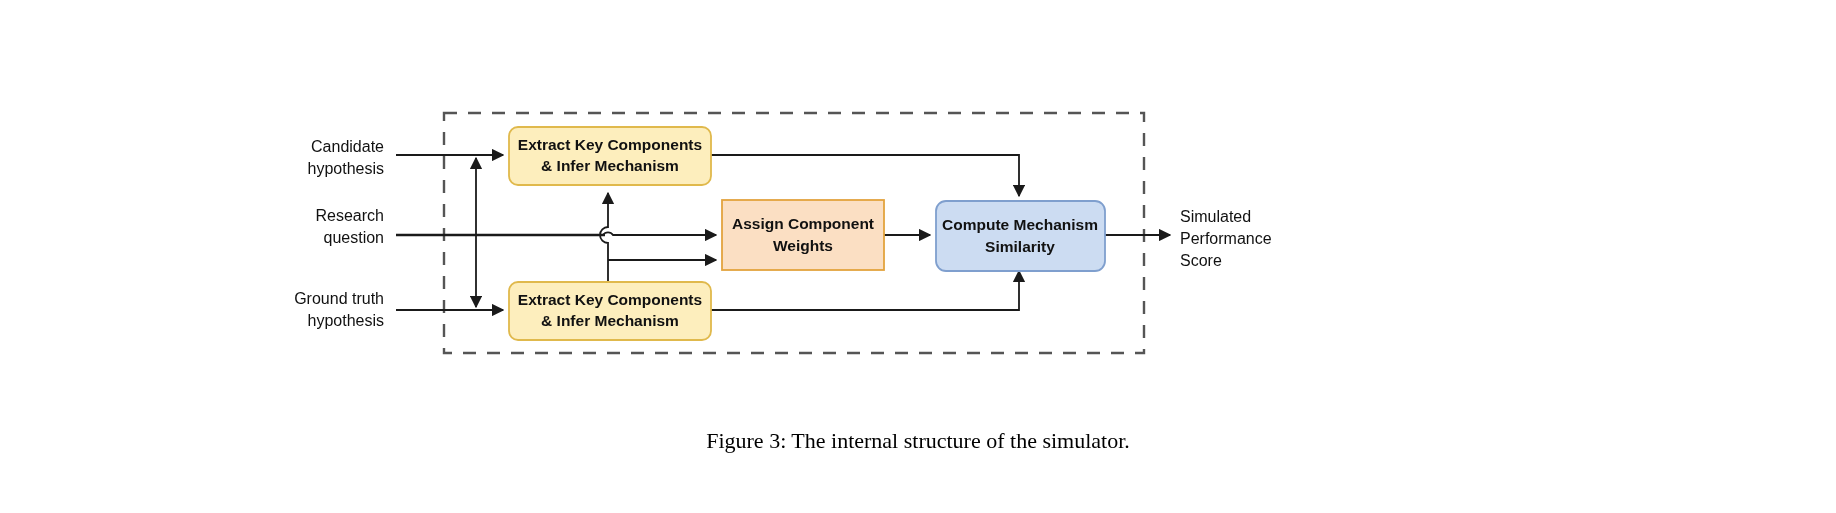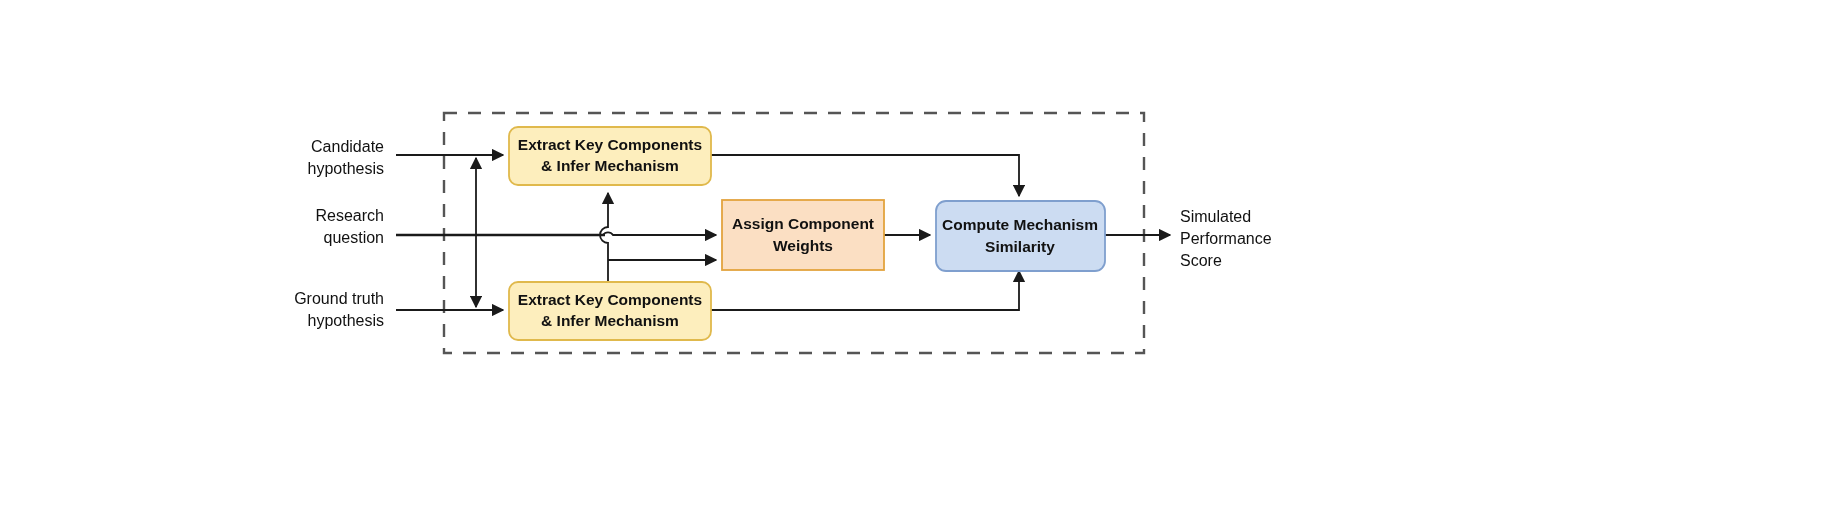--- a/index.html
+++ b/index.html
@@ -134,14 +134,15 @@
       <text class="io-label left-side" x="384" y="322">hypothesis</text>
     </g>
 
     <g>
       <text class="io-label right-side" x="1180" y="218">Simulated</text>
       <text class="io-label right-side" x="1180" y="240">Performance</text>
       <text class="io-label right-side" x="1180" y="262">Score</text>
     </g>
   </svg>
 
+  <div class="caption">Figure 3: The internal structure of the simulator.</div>
 
 </div>
 
 </body></html>

